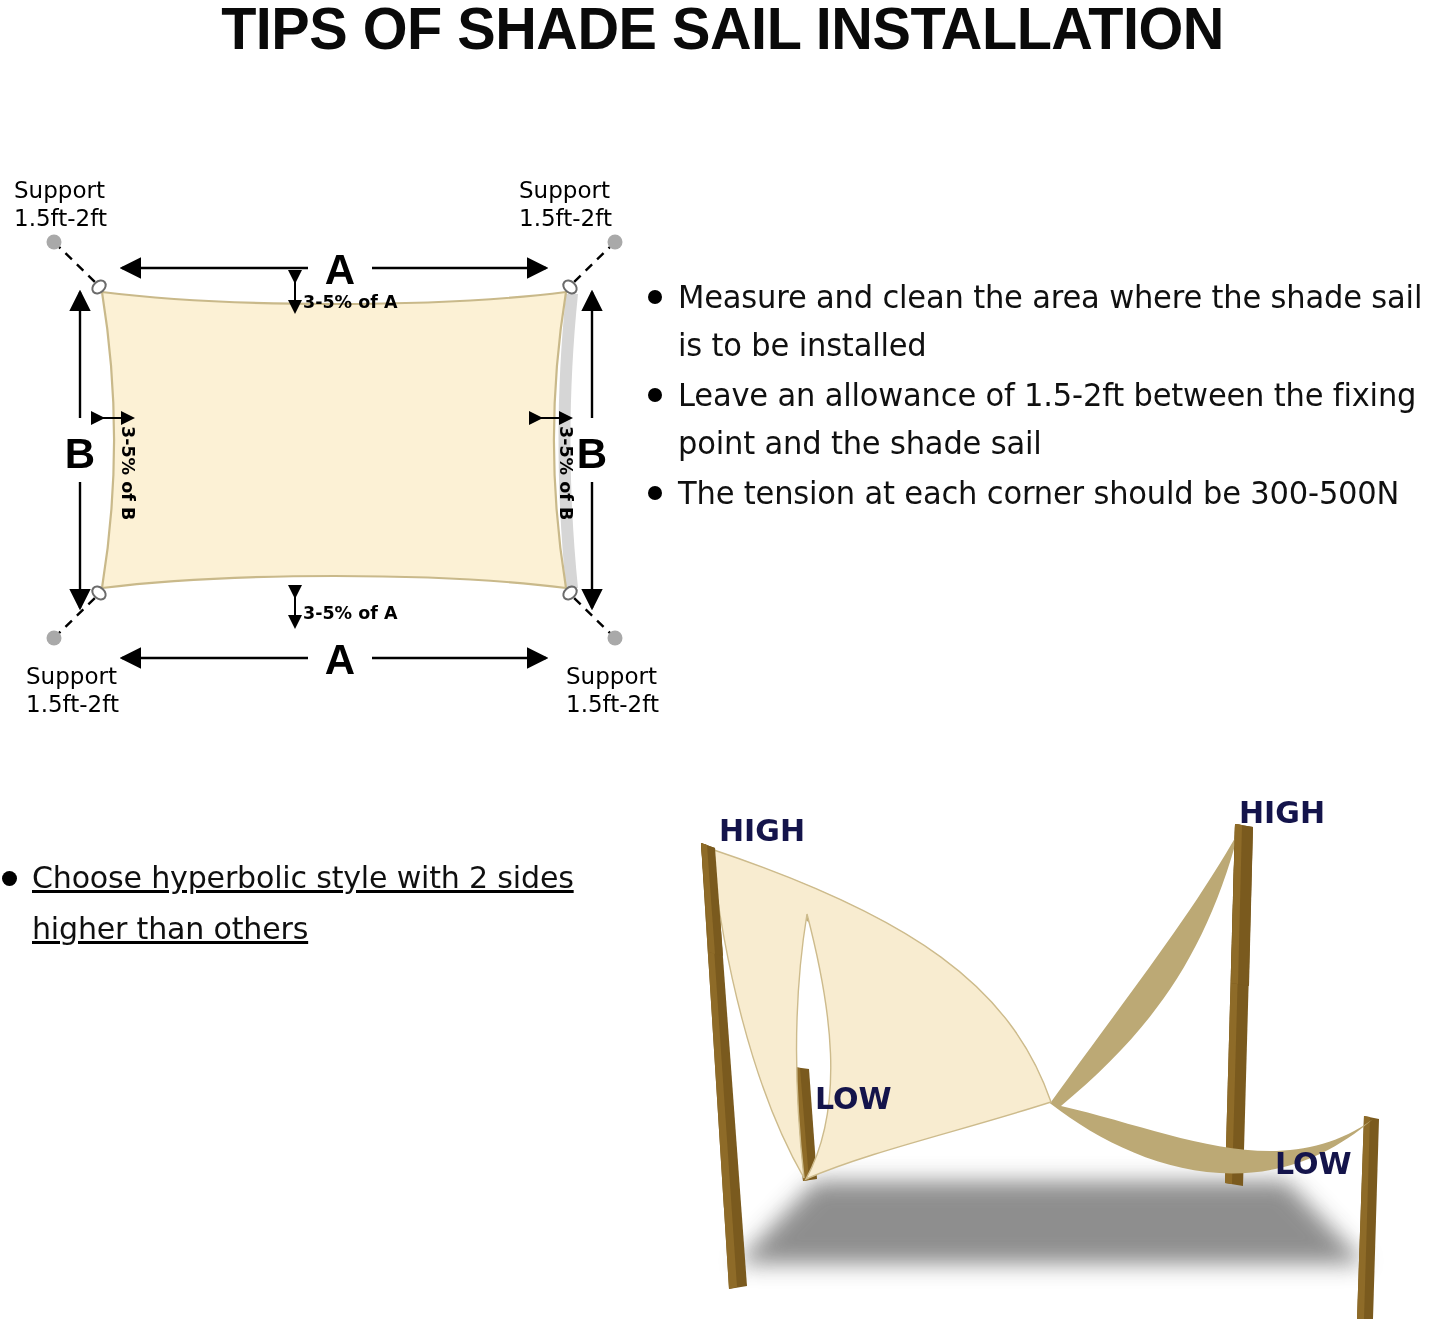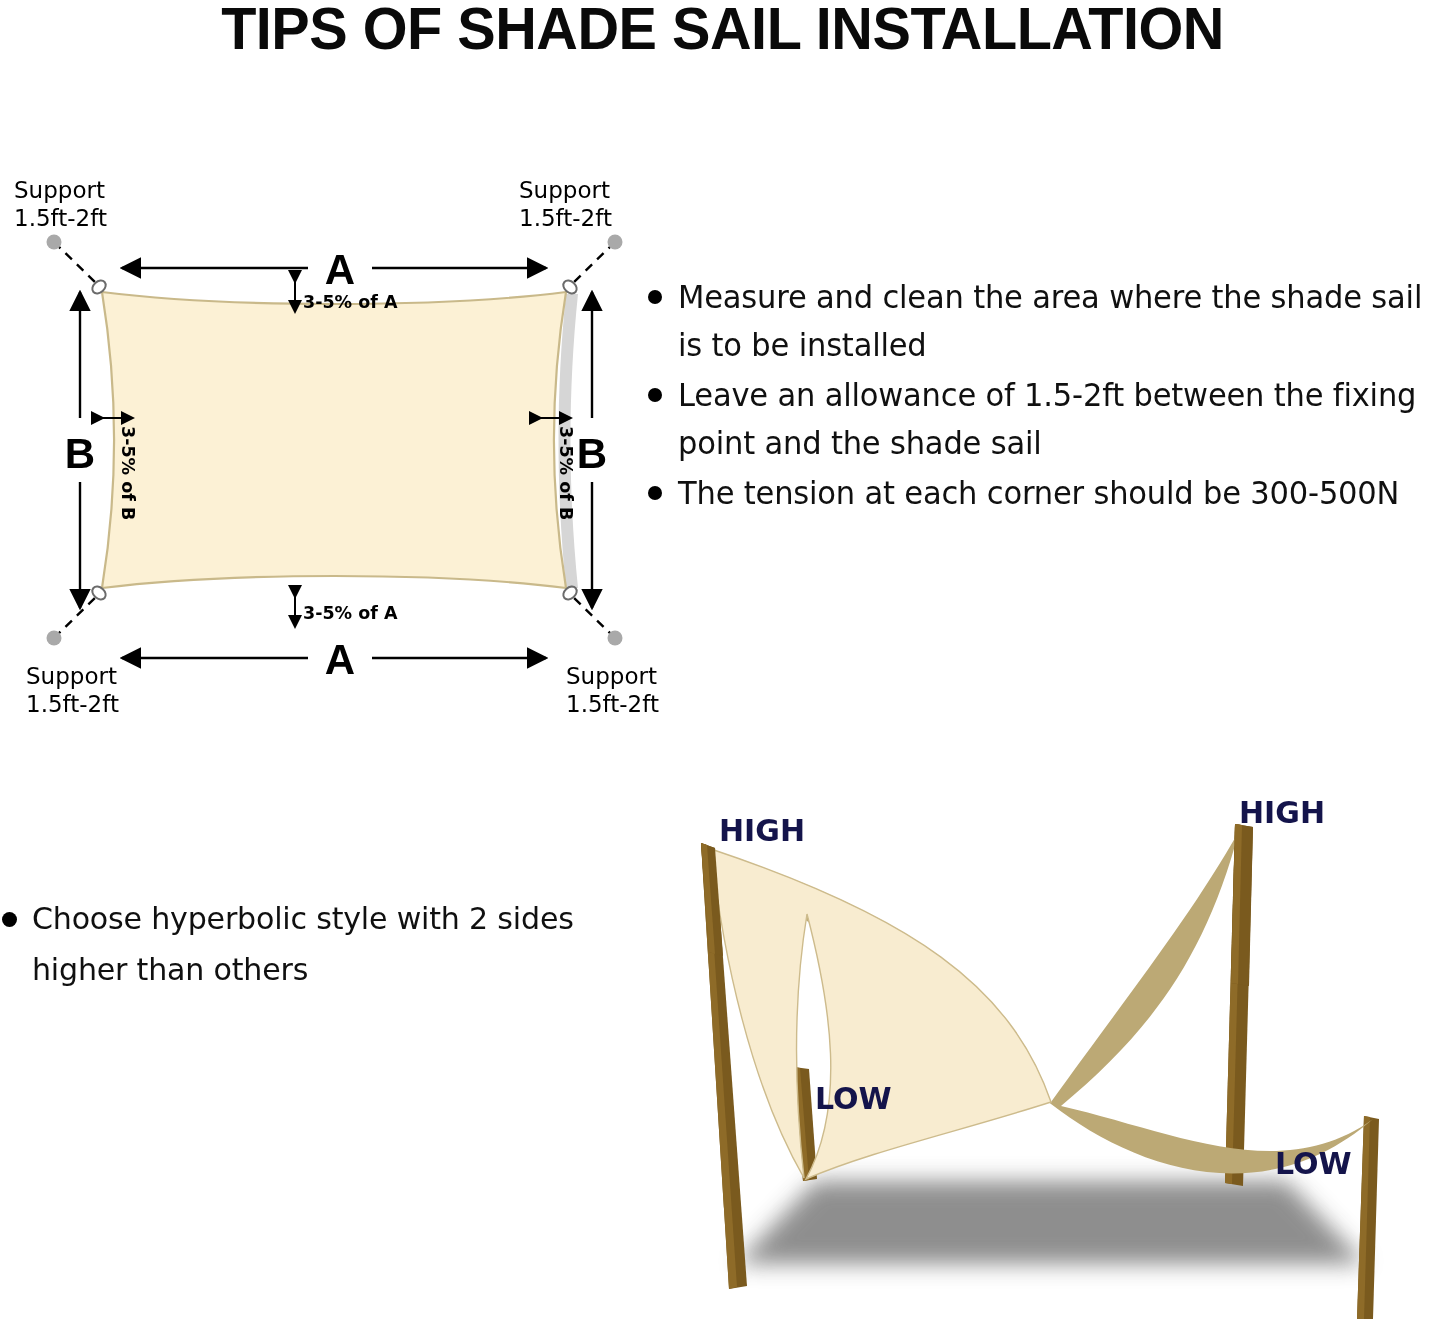--- a/index.html
+++ b/index.html
@@ -47,22 +47,23 @@
   
   #tips-list-top {
     position: absolute;
     left: 648px;
     top: 273px;
     width: 800px;
   }
   #tips-list-bottom {
     position: absolute;
     left: 2px;
-    top: 893px;
+    top: 852px;
     width: 625px;
+    text-decoration: underline;
   }
   .bullet-row {
     display: flex;
     align-items: flex-start;
     margin-bottom: 2px;
   }
   .bullet-dot {
     flex: 0 0 auto;
     width: 14px;
     height: 14px;

